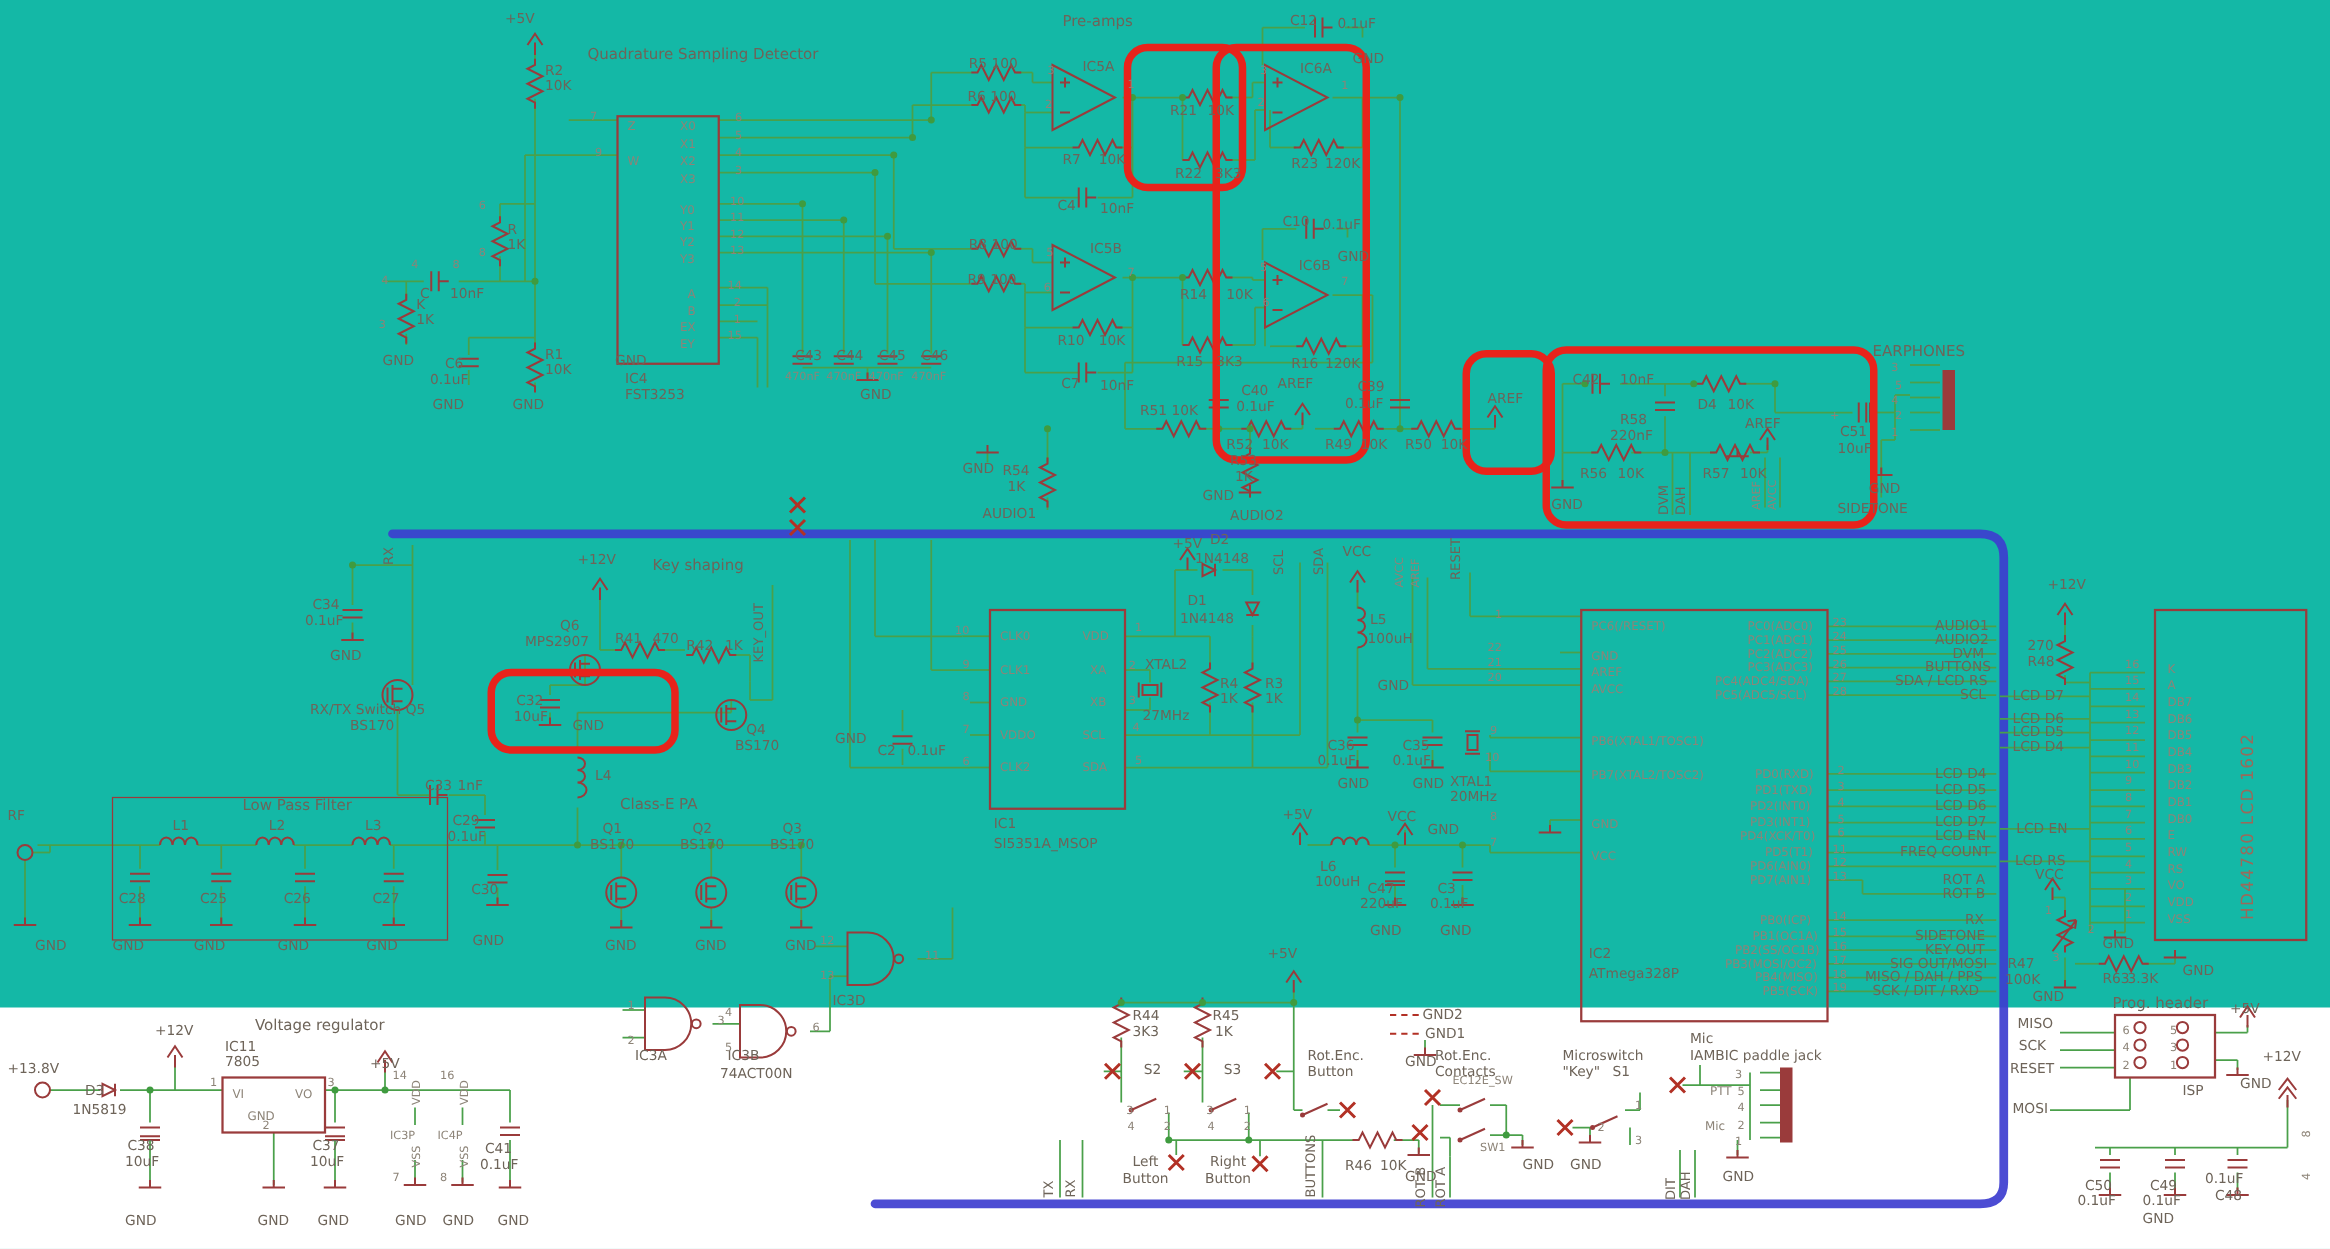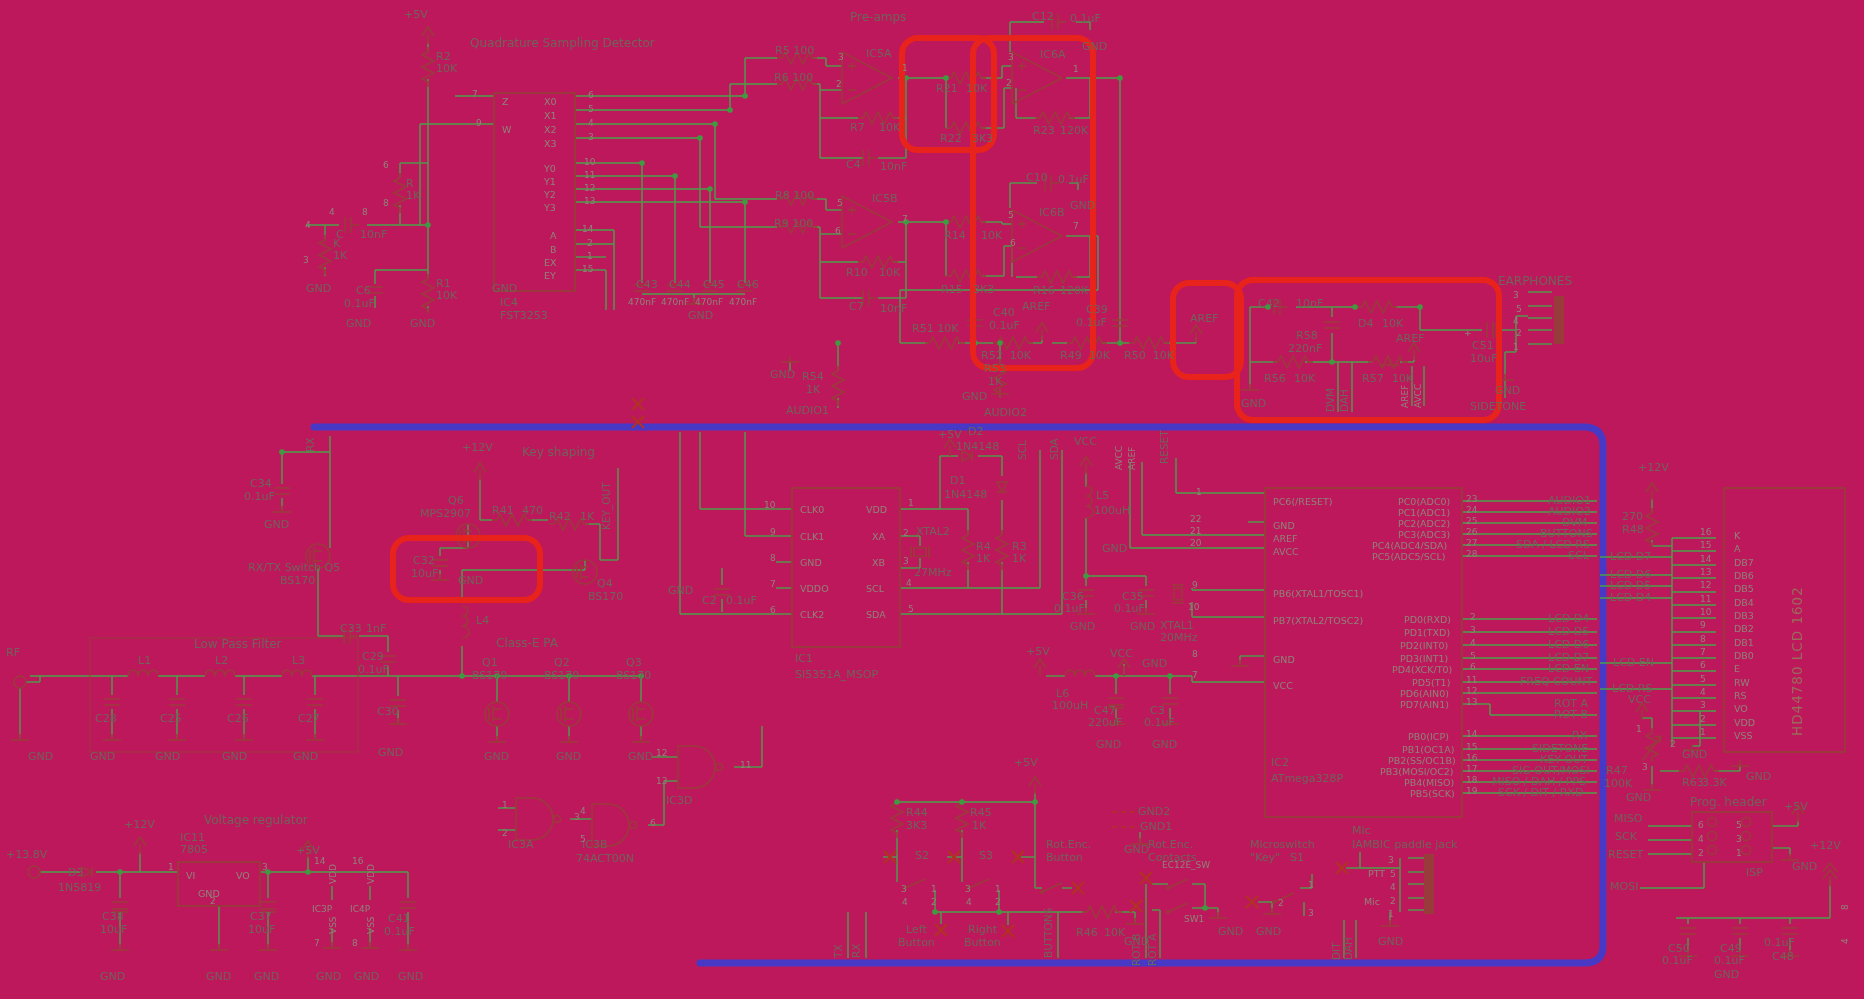--- a/index.html
+++ b/index.html
@@ -1,16 +1,16 @@
 <!DOCTYPE html>
 <html><head>
 <meta charset="utf-8">
 <style>
   html,body{margin:0;padding:0;background:#fff;width:1864px;height:999px;overflow:hidden;}
-  #stage{position:relative;width:1864px;height:999px;background:#be185d;font-family:"DejaVu Sans",sans-serif;}
+  #stage{position:relative;width:1864px;height:806px;background:#14b8a6;font-family:"DejaVu Sans",sans-serif;}
   svg{position:absolute;left:0;top:0;}
   text{fill:#6e6459;font-size:11px;font-family:"DejaVu Sans",sans-serif;white-space:pre;}
   text.t{font-size:12px;}
   text.s{font-size:9px;fill:#8d8478;}
   text.p{font-size:9.5px;fill:#8d8478;}
   text.v,text.sv,text.pv{font-size:10.5px;}
   text.sv{font-size:9px;fill:#8d8478;}
   text.lv{font-size:13.5px;fill:#9a6a5a;letter-spacing:1px;}
   .wire{stroke:#4aa04a;stroke-width:1.4;fill:none;}
   .comp{stroke:#9a3b3b;stroke-width:1.6;fill:none;}

